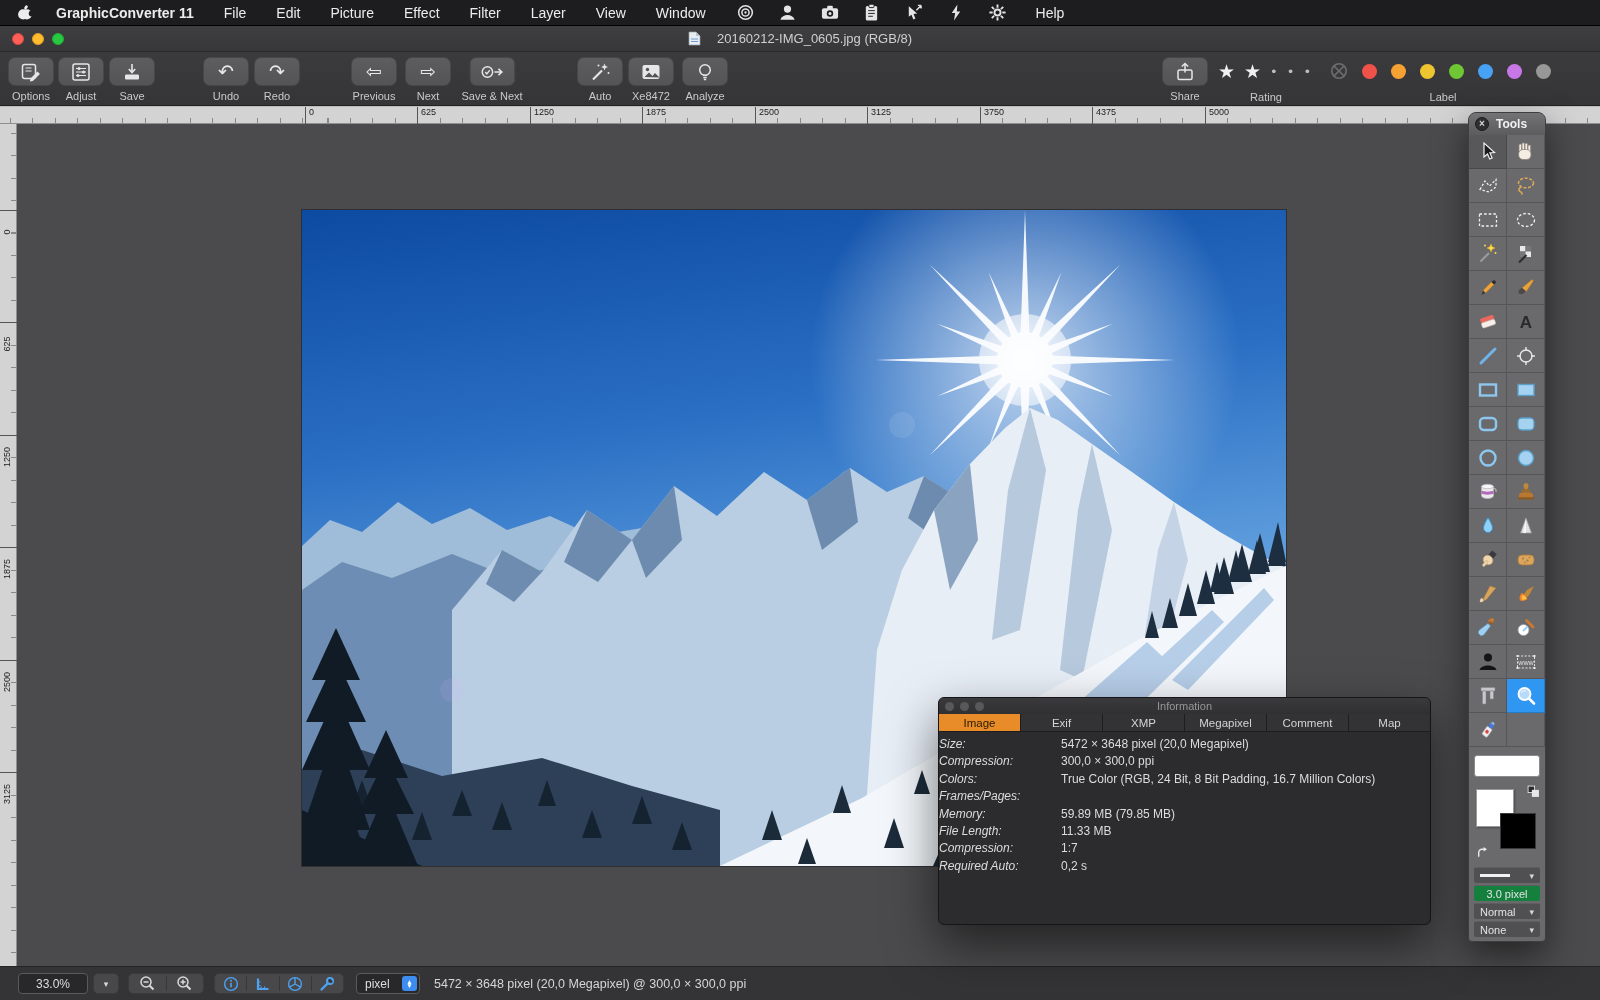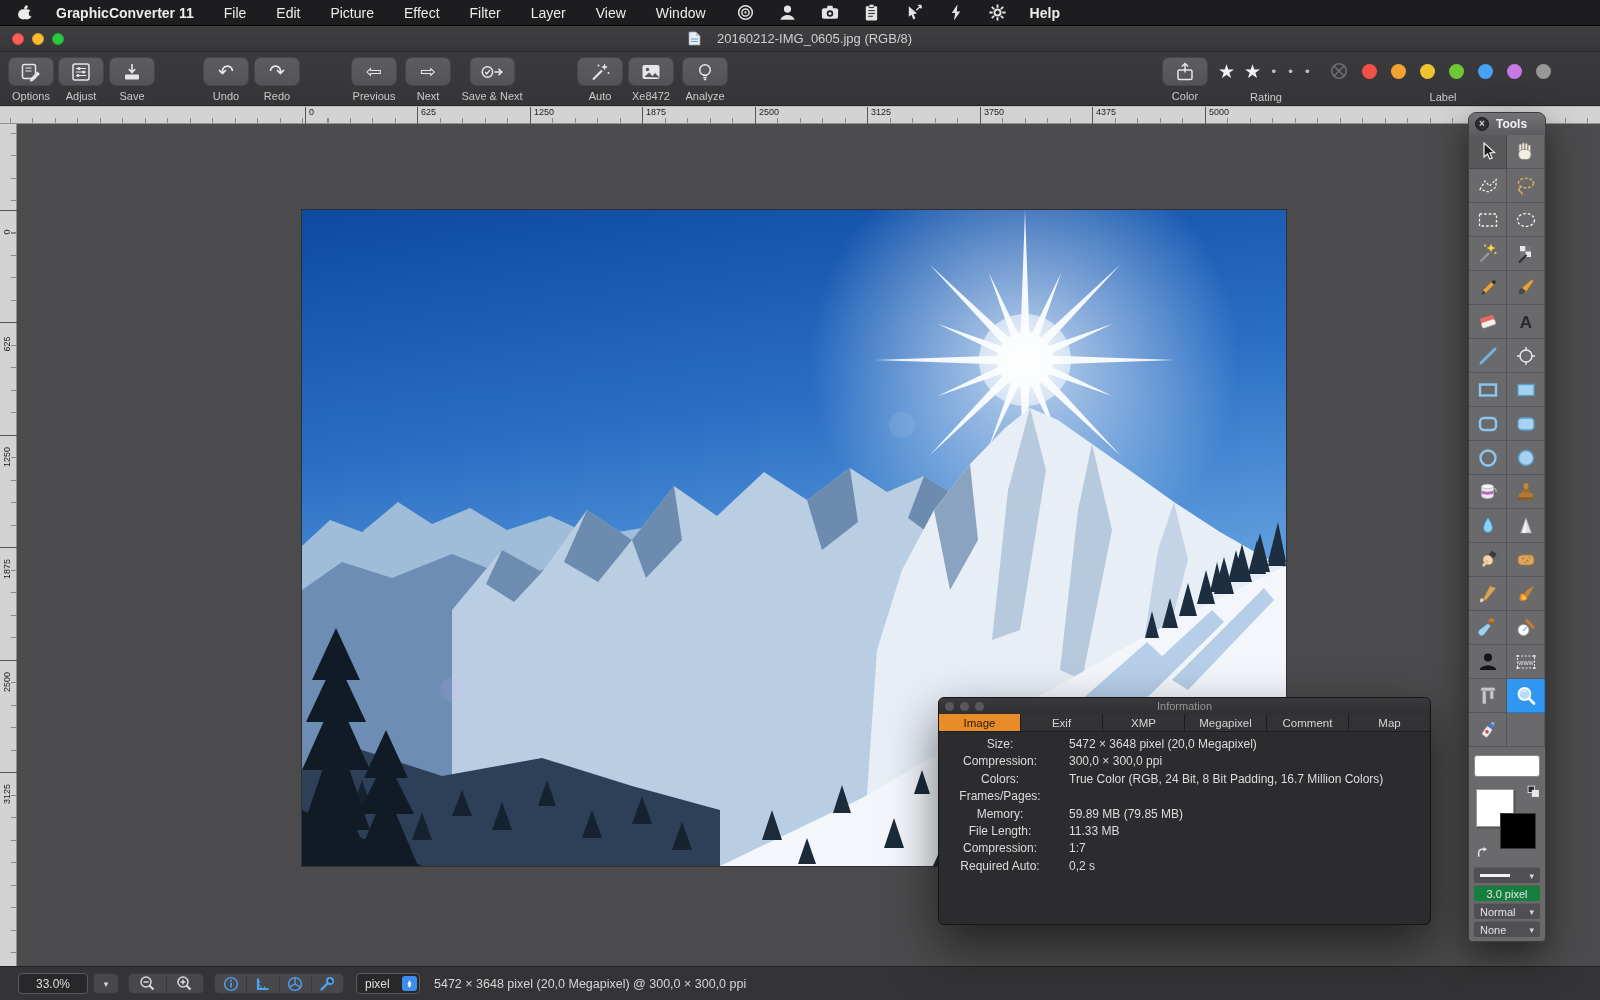--- a/index.html
+++ b/index.html
@@ -73,22 +73,22 @@
            overflow:hidden;border:1px solid #161618;box-shadow:0 20px 50px rgba(0,0,0,.55);z-index:20;}
   .iw-title{height:16px;background:linear-gradient(#3a3a3c,#303032);display:flex;align-items:center;position:relative;}
   .iw-dot{width:9px;height:9px;border-radius:50%;background:#58585a;margin-left:6px;}
   .iw-name{position:absolute;left:0;right:0;text-align:center;color:#969698;font-size:11px;}
   .iw-tabs{height:18px;display:flex;background:#333335;border-bottom:1px solid #1d1d1f;}
   .iw-tab{flex:1;display:flex;align-items:center;justify-content:center;font-size:11.5px;color:#d4d4d6;
           border-right:1px solid #1d1d1f;}
   .iw-tab.active{background:#e78c28;color:#2a1a06;}
   .iw-rows{padding-top:5px;}
   .iw-row{height:17.4px;display:flex;font-size:12px;color:#dcdcde;}
-  .iw-lab{width:122px;text-align:center;flex:none;}
-  .iw-val{margin-left:8px;white-space:nowrap;}
+  .iw-lab{width:122px;text-align:left;flex:none;font-style:italic;}
+  .iw-val{white-space:nowrap;}
 
   
   .statusbar{position:absolute;left:0;top:966px;width:1600px;height:34px;background:#343436;border-top:1px solid #242426;}
   .sb-field{position:absolute;top:6px;height:21px;background:#28282a;border:1px solid #5a5a5d;border-radius:4px;
             color:#dededf;font-size:12px;display:flex;align-items:center;justify-content:center;}
   .sb-btn{position:absolute;top:6px;height:21px;background:#48484b;border:1px solid #3a3a3c;border-radius:5px;
           display:flex;align-items:center;justify-content:center;color:#d8d8da;}
   .sb-text{position:absolute;top:10px;color:#d6d6d8;font-size:12.5px;}
   .sb-div{width:1px;height:15px;background:#38383a;}
 </style>
@@ -157,21 +157,21 @@
         </svg>
     </span>
     <span class="mb-ico">
       <svg width="19" height="19" viewBox="0 0 20 20">
           <circle cx="10" cy="10" r="3.2" fill="none" stroke="#e4e4e6" stroke-width="2"></circle>
       <g stroke="#e4e4e6" stroke-width="2">
             <path d="M10 1.5v3.4M10 15.1v3.4M1.5 10h3.4M15.1 10h3.4M4 4l2.4 2.4M13.6 13.6 16 16M4 16l2.4-2.4M13.6 6.4 16 4"></path>
           </g>
         </svg>
     </span>
-    <span class="mb-item" style="font-weight:bold;">Help</span>
+    <span class="mb-item" style="margin-left:6px;">Help</span>
   </div>
 
   <div class="titlebar">
     <div class="tl" style="left:12px;background:#ff5f57;border:1px solid #d94a42;"></div>
     <div class="tl" style="left:32px;background:#febc2e;border:1px solid #dfa023;"></div>
     <div class="tl" style="left:52px;background:#28c840;border:1px solid #1faf35;"></div>
     <div class="title-text">
       <svg width="13" height="15" viewBox="0 0 13 15">
         <path d="M1 1h7l4 4v9H1z" fill="#e9edf2" stroke="#9aa2ab" stroke-width=".7"></path>
         <path d="M8 1l4 4H8z" fill="#b9c2cc"></path>
@@ -278,21 +278,21 @@
       <span class="tbl">Analyze</span>
     </div>
 
     <div class="tb" style="left:1185px;">
       <span class="tbi">
           <svg width="22" height="20" viewBox="0 0 22 20">
         <rect x="4" y="8" width="14" height="9.5" rx="1.5" fill="none" stroke="#e6e6e8" stroke-width="1.5"></rect>
         <path d="M11 1.5v9M7.8 4.5 11 1.5l3.2 3" fill="none" stroke="#e6e6e8" stroke-width="1.5"></path>
           </svg>
         </span>
-      <span class="tbl">Color</span>
+      <span class="tbl">Share</span>
     </div>
 
     <div class="abs" style="left:1218px;top:8px;display:flex;align-items:center;gap:9px;">
       <span class="star">★</span>
       <span class="star">★</span>
       <span class="rdot">•</span>
       <span class="rdot">•</span>
       <span class="rdot">•</span>
     </div>
     <div class="abs tbl" style="left:1266px;top:39px;transform:translateX(-50%);">Rating</div>

